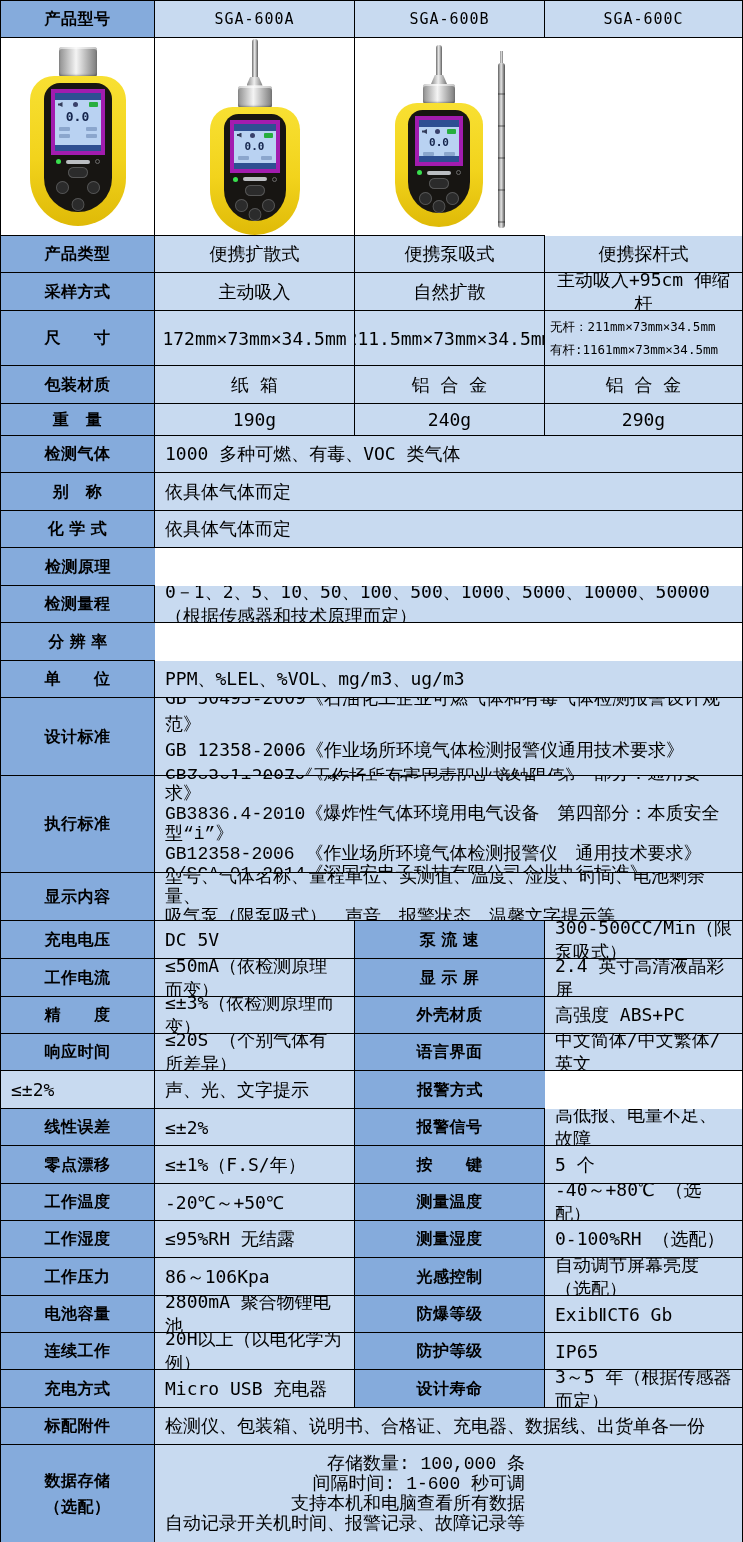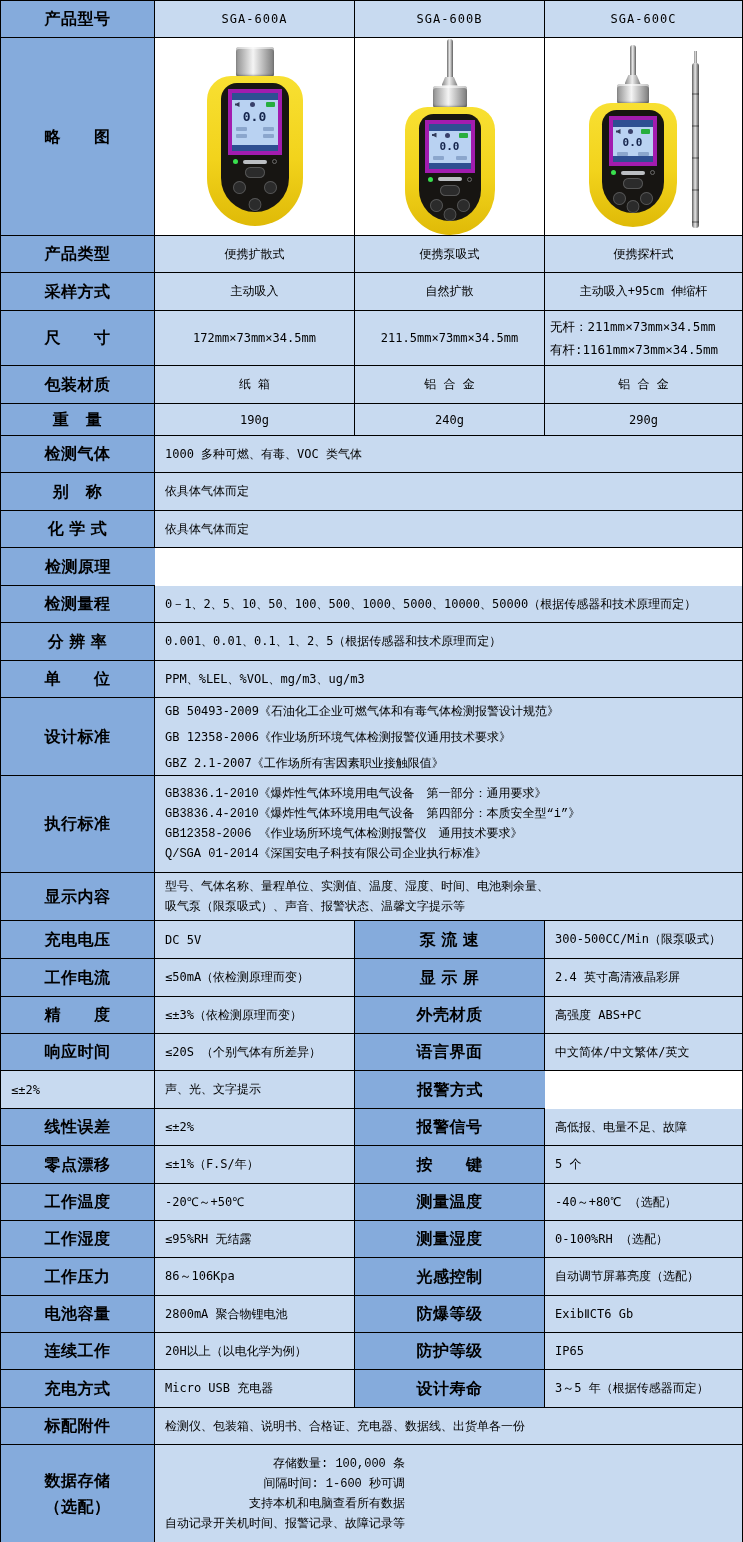--- a/index.html
+++ b/index.html
@@ -15,32 +15,32 @@
   * { margin:0; padding:0; box-sizing:border-box; }
   body { width:743px; background:#fff; font-family:"Liberation Sans", sans-serif; }
   #spec-table { width:743px; border:1px solid var(--border); }
   .row { display:grid; grid-template-columns:154px 200px 190px 197px; }
   .cell { border-right:1px solid var(--border); border-bottom:1px solid var(--border);
           display:flex; align-items:center; overflow:hidden; }
   .cell:last-child { border-right:none; }
   .rlast .cell { border-bottom:none;text-align:right; }
   .lab { background:var(--header_bg); font-weight:700; font-size:16px; color:#000;
          justify-content:center; text-align:center; letter-spacing:.5px; white-space:pre-line; line-height:26px; }
-  .val { background:var(--cell_bg); font-size:12px; color:#000; padding:2px 10px;
+  .val { background:var(--cell_bg); font-size:18px; color:#000; padding:2px 10px;
          font-family:"DejaVu Sans Mono","Liberation Sans",monospace; white-space:pre-line; }
   .center { justify-content:center; text-align:center; }
   .span3 { grid-column:2 / 5; }
   .ml { line-height:20px;font-family:Liberation Mono, monospace; }
   .ml26 { line-height:26px; }
   .dims-c { font-size:12.5px; padding:2px 5px; line-height:23px; justify-content:flex-start; text-align:left; }
   .img { background:#fff; justify-content:center; align-items:center; }
   
   .h37{height:37px}.h38{height:38px}.h32{height:32px}.h55{height:55px}
   .h78{height:78px}.h97{height:97px}.h48{height:48px}.h98{height:98px}.h198{height:198px}
-  .hdr-model { font-family:"DejaVu Sans Mono",monospace; font-size:12px; letter-spacing:1px; }
+  .hdr-model { font-family:"DejaVu Sans Mono",monospace; font-size:15px; letter-spacing:1px; }
 
   
   .dev-wrap { display:flex; align-items:flex-start; gap:15px; }
   .device { display:flex; flex-direction:column; align-items:center; }
   .probe { width:6px; background:linear-gradient(90deg,#6e6e6e,#ececec 45%,#5f5f5f); border-radius:3px 3px 0 0; }
   .variant-b .probe { height:38px; } .variant-c .probe { height:30px; }
   .flare { width:16px; height:9px; background:linear-gradient(90deg,#8a8a8a,#eee 45%,#777);
            clip-path:polygon(24% 0,76% 0,100% 100%,0 100%); }
   .cap { width:34px; height:22px; border-radius:3px;
          background:linear-gradient(90deg,#8f8f8f,#f4f4f4 45%,#7b7b7b);
@@ -93,21 +93,20 @@
 <div id="spec-table">
 
   <div class="row h37">
     <div class="cell lab">产品型号</div>
     <div class="cell val center hdr-model">SGA-600A</div>
     <div class="cell val center hdr-model">SGA-600B</div>
     <div class="cell val center hdr-model">SGA-600C</div>
   </div>
 
   <div class="row h198">
-    <div class="cell lab">略　　图</div>
 
     <div class="cell img">
       <div class="device variant-a">
         <div class="cap"></div>
         <div class="dev-body">
           <div class="panel">
             <div class="screen">
               <div class="scr-top"></div>
               <div class="scr-icons">
                 <span class="ic-speaker"></span>
@@ -268,21 +267,20 @@
   </div>
   <div class="row h38">
     <div class="cell lab">检测原理</div>
   </div>
   <div class="row h37">
     <div class="cell lab">检测量程</div>
     <div class="cell val span3">0－1、2、5、10、50、100、500、1000、5000、10000、50000（根据传感器和技术原理而定）</div>
   </div>
   <div class="row h38">
     <div class="cell lab">分 辨 率</div>
-    <div class="cell val span3">0.001、0.01、0.1、1、2、5（根据传感器和技术原理而定）</div>
   </div>
   <div class="row h37">
     <div class="cell lab">单　　位</div>
     <div class="cell val span3">PPM、%LEL、%VOL、mg/m3、ug/m3</div>
   </div>
   <div class="row h78">
     <div class="cell lab">设计标准</div>
     <div class="cell val span3 ml26">GB 50493-2009《石油化工企业可燃气体和有毒气体检测报警设计规范》
 GB 12358-2006《作业场所环境气体检测报警仪通用技术要求》
 GBZ 2.1-2007《工作场所有害因素职业接触限值》</div>

